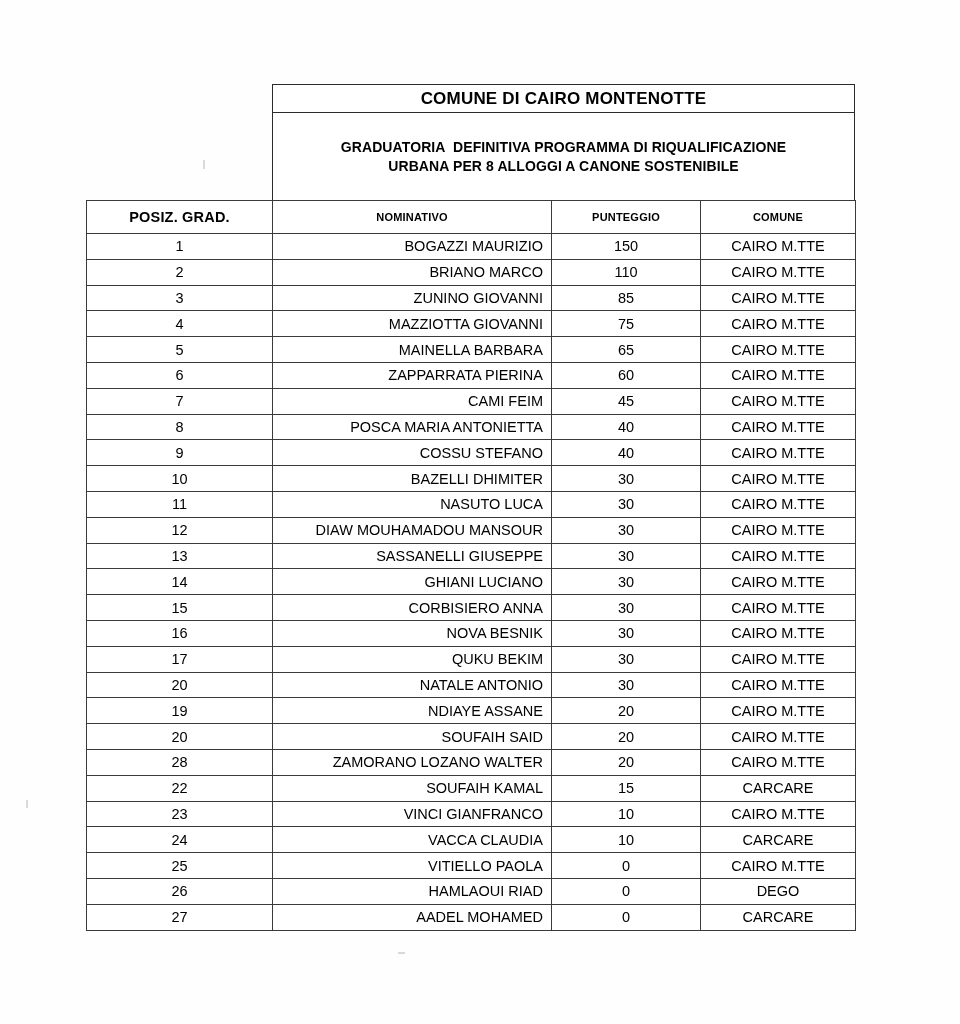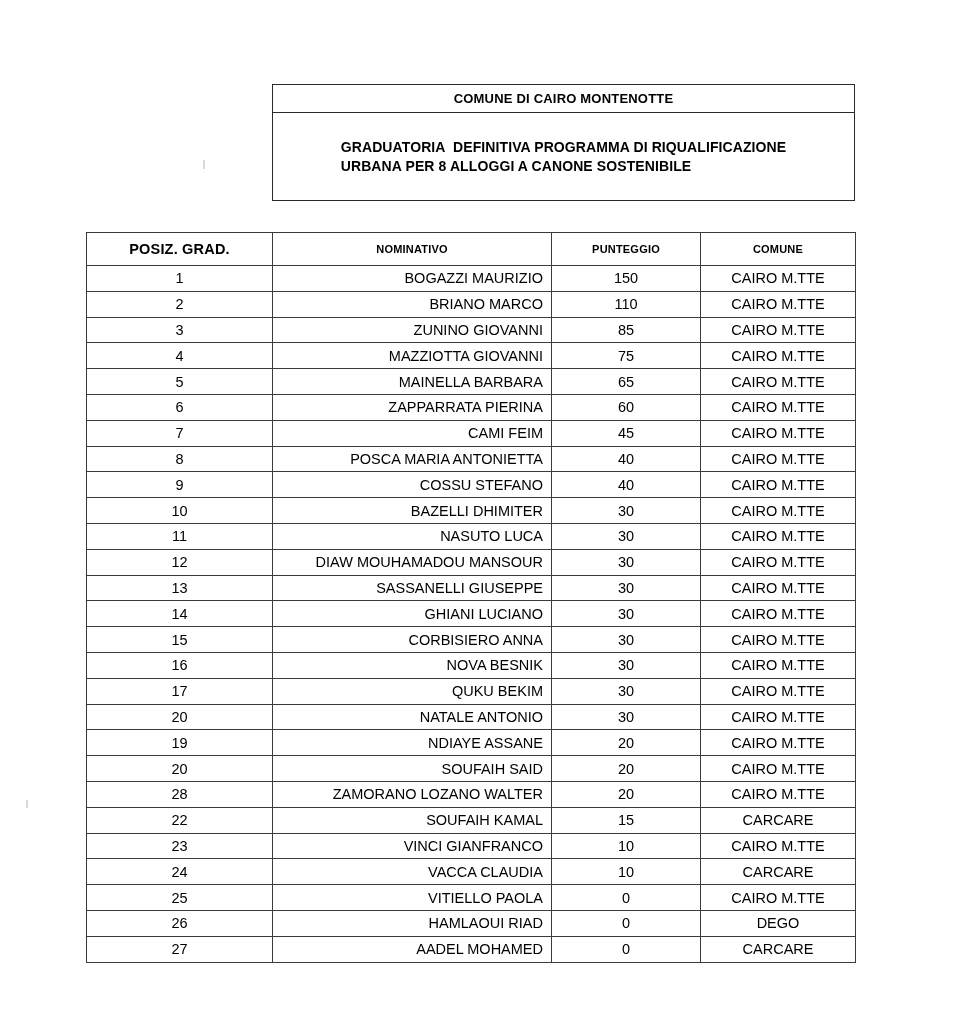--- a/index.html
+++ b/index.html
@@ -33,51 +33,50 @@
     top: 84px;
     width: 583px;
     border: 1.6px solid #2b2b2b;
     box-sizing: border-box;
     background: #ffffff;
   }
   #title-org {
     height: 27px;
     line-height: 27px;
     text-align: center;
-    font-size: 13px;
+    font-size: 17px;
     font-weight: bold;
     letter-spacing: 0.2px;
     border-bottom: 1.5px solid #2b2b2b;
     white-space: nowrap;
   }
   #title-sub {
     height: 87px;
     display: flex;
     align-items: center;
     justify-content: center;
-    text-align: left;
+    text-align: center;
     font-size: 14px;
     font-weight: bold;
     line-height: 19px;
     letter-spacing: 0.1px;
     padding: 0 14px;
     box-sizing: border-box;
   }
   #title-sub span { display: block; white-space: pre; }
 
   
   #grid {
     position: absolute;
     left: 86px;
     top: 200px;
     width: 769px;
     border-collapse: collapse;
     table-layout: fixed;
     background: #ffffff;
-    margin-top: 32px;
   }
   #grid col.c-pos  { width: 186px; }
   #grid col.c-nom  { width: 279px; }
   #grid col.c-pun  { width: 149px; }
   #grid col.c-com  { width: 155px; }
 
   #grid th, #grid td {
     border: 1.3px solid #3a3a3a;
     height: 25.8px;
     padding: 0 8px;

